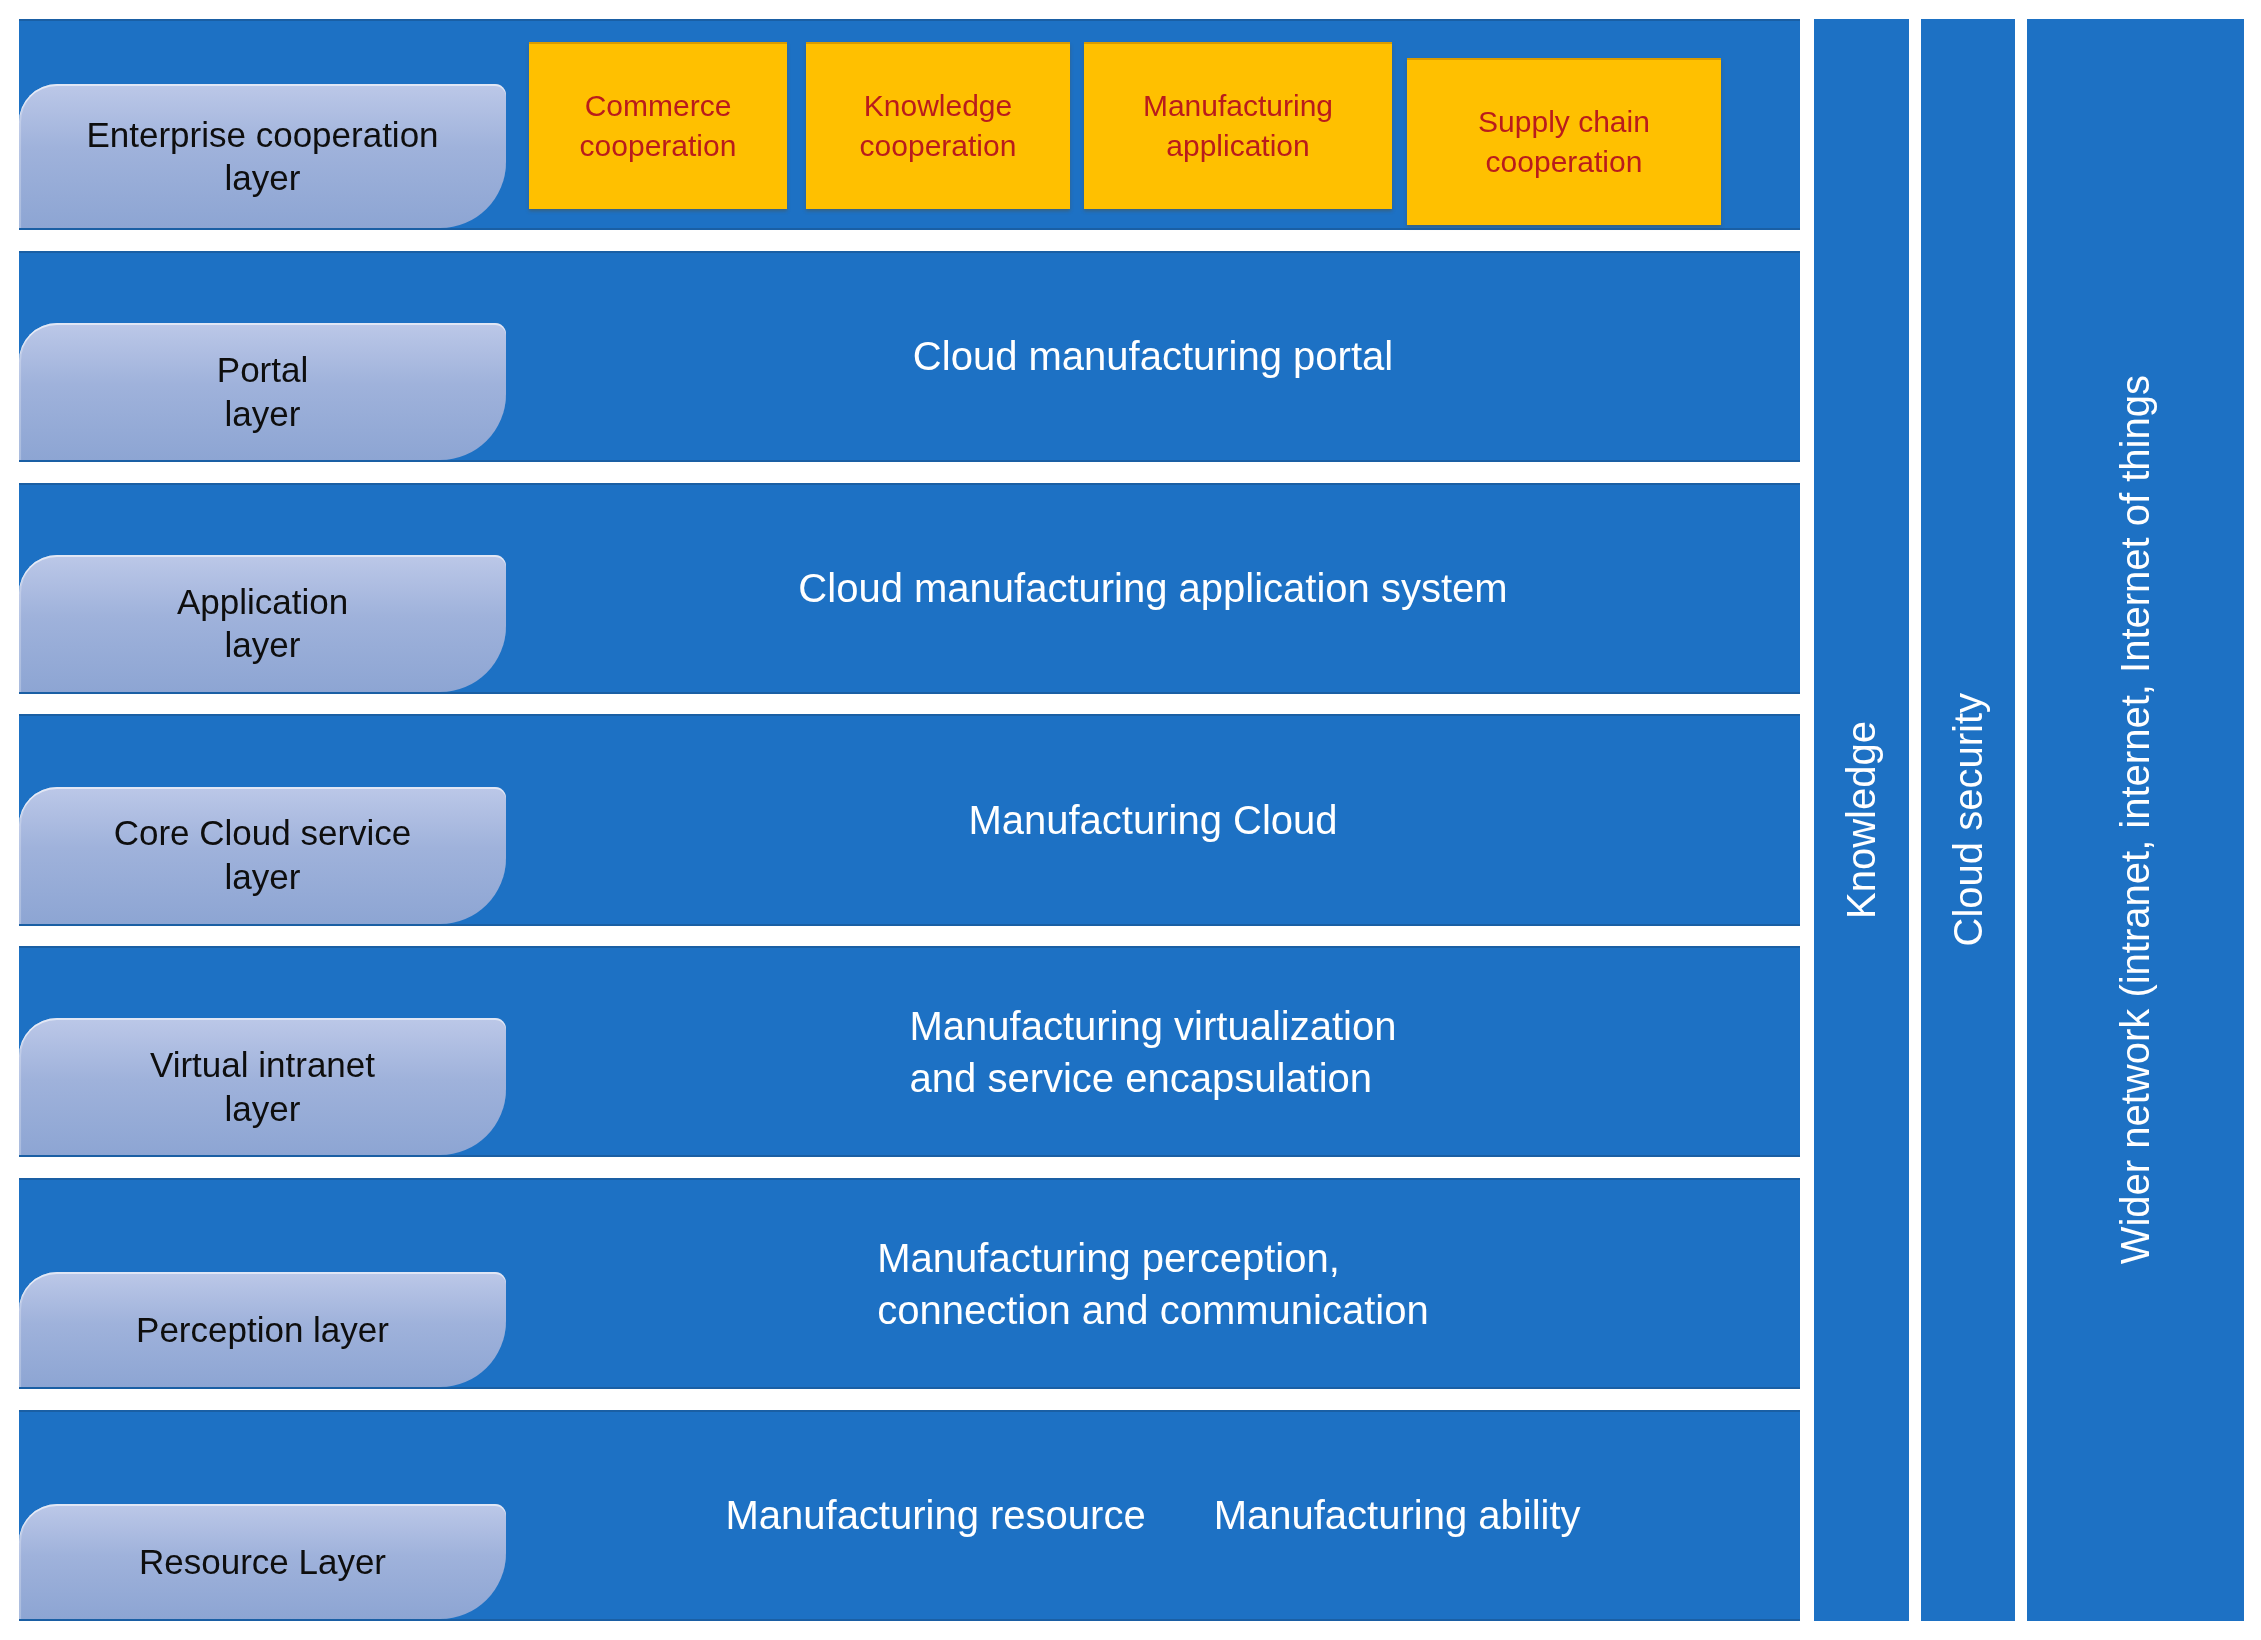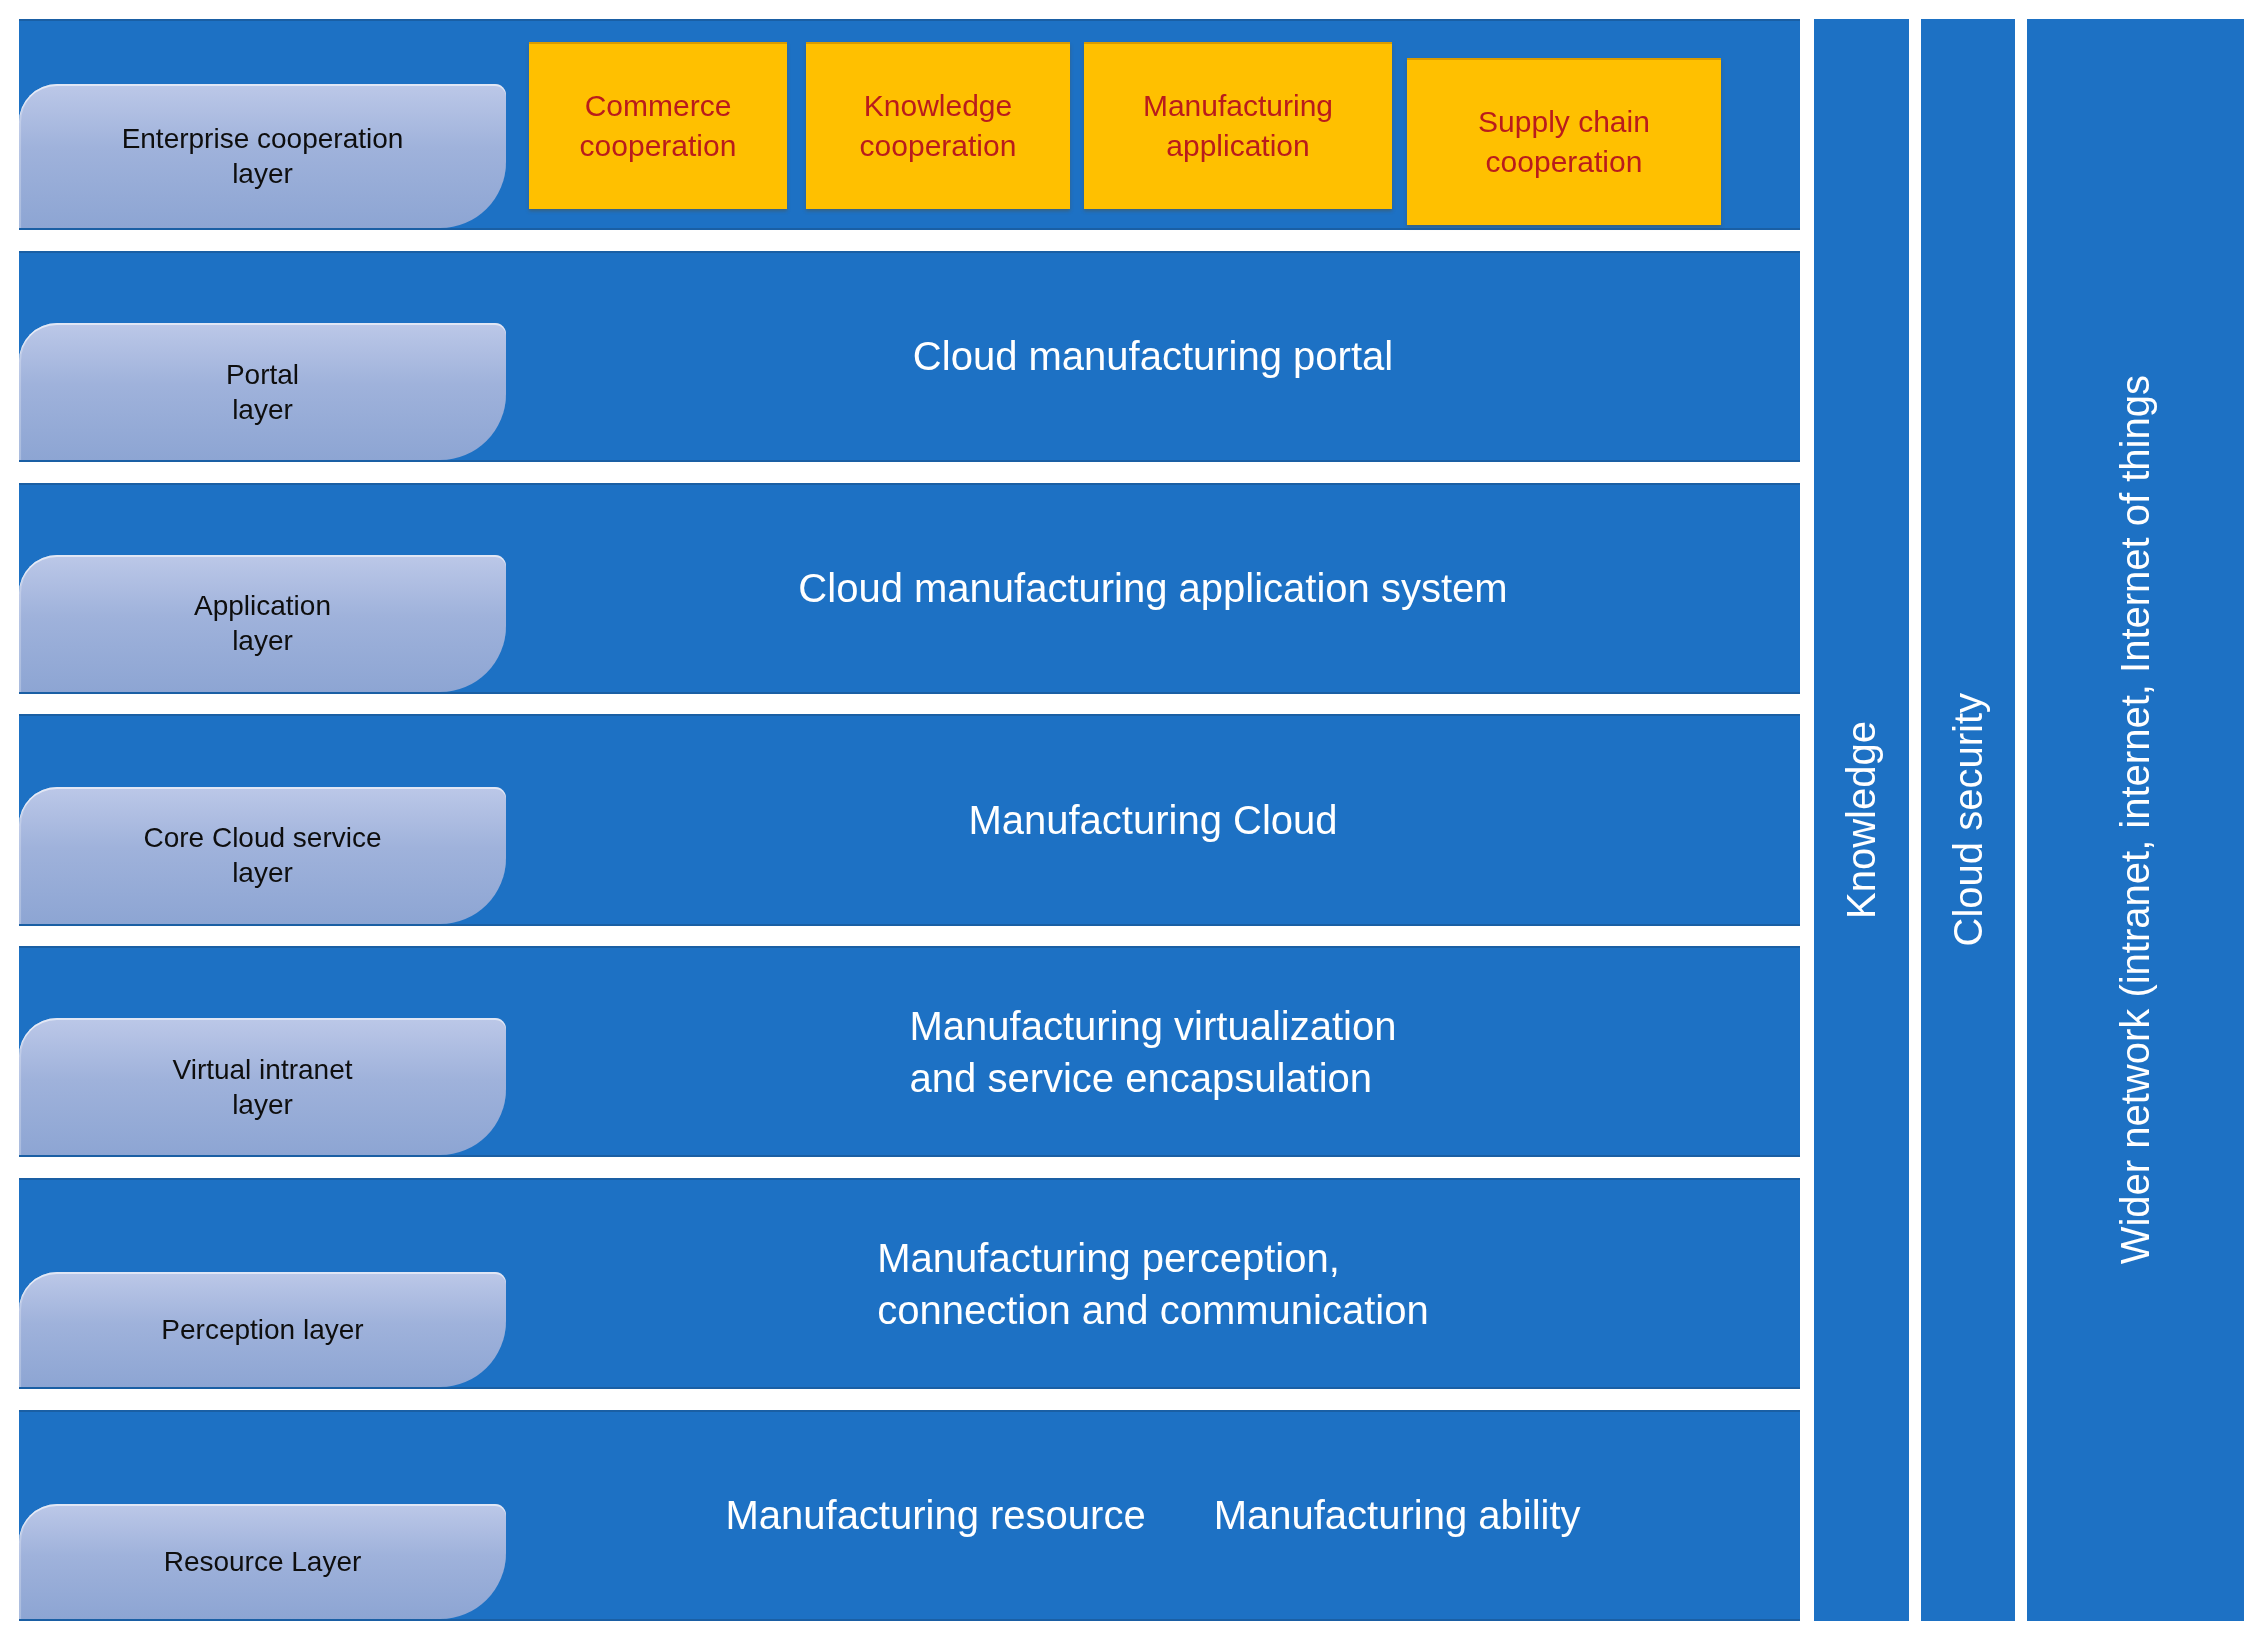--- a/index.html
+++ b/index.html
@@ -28,21 +28,21 @@
   }
   .layer-label{
     position:absolute;
     left:0; bottom:0;
     width:487px;
     background:linear-gradient(180deg,#bcc8e8 0%, #9fb2db 45%, #8da5d3 100%);
     border-radius:38px 11px 66px 0;
     display:flex; align-items:center; justify-content:center;
     text-align:center;
     color:#0e0e0e;
-    font-size:28px;
+    font-size:35px;
     line-height:1.25;
     white-space:pre-line;
     box-shadow: inset 0 2.1px 0 rgba(255,255,255,0.55), inset 2.1px 0 0 rgba(255,255,255,0.25);
   }
   .layer-label.h2{height:137px;}
   .layer-label.h1{height:115px;}
   .layer-label.hbig{height:144px;}
   .row-content{
     position:absolute;
     left:487px; right:0; top:0; bottom:0;

